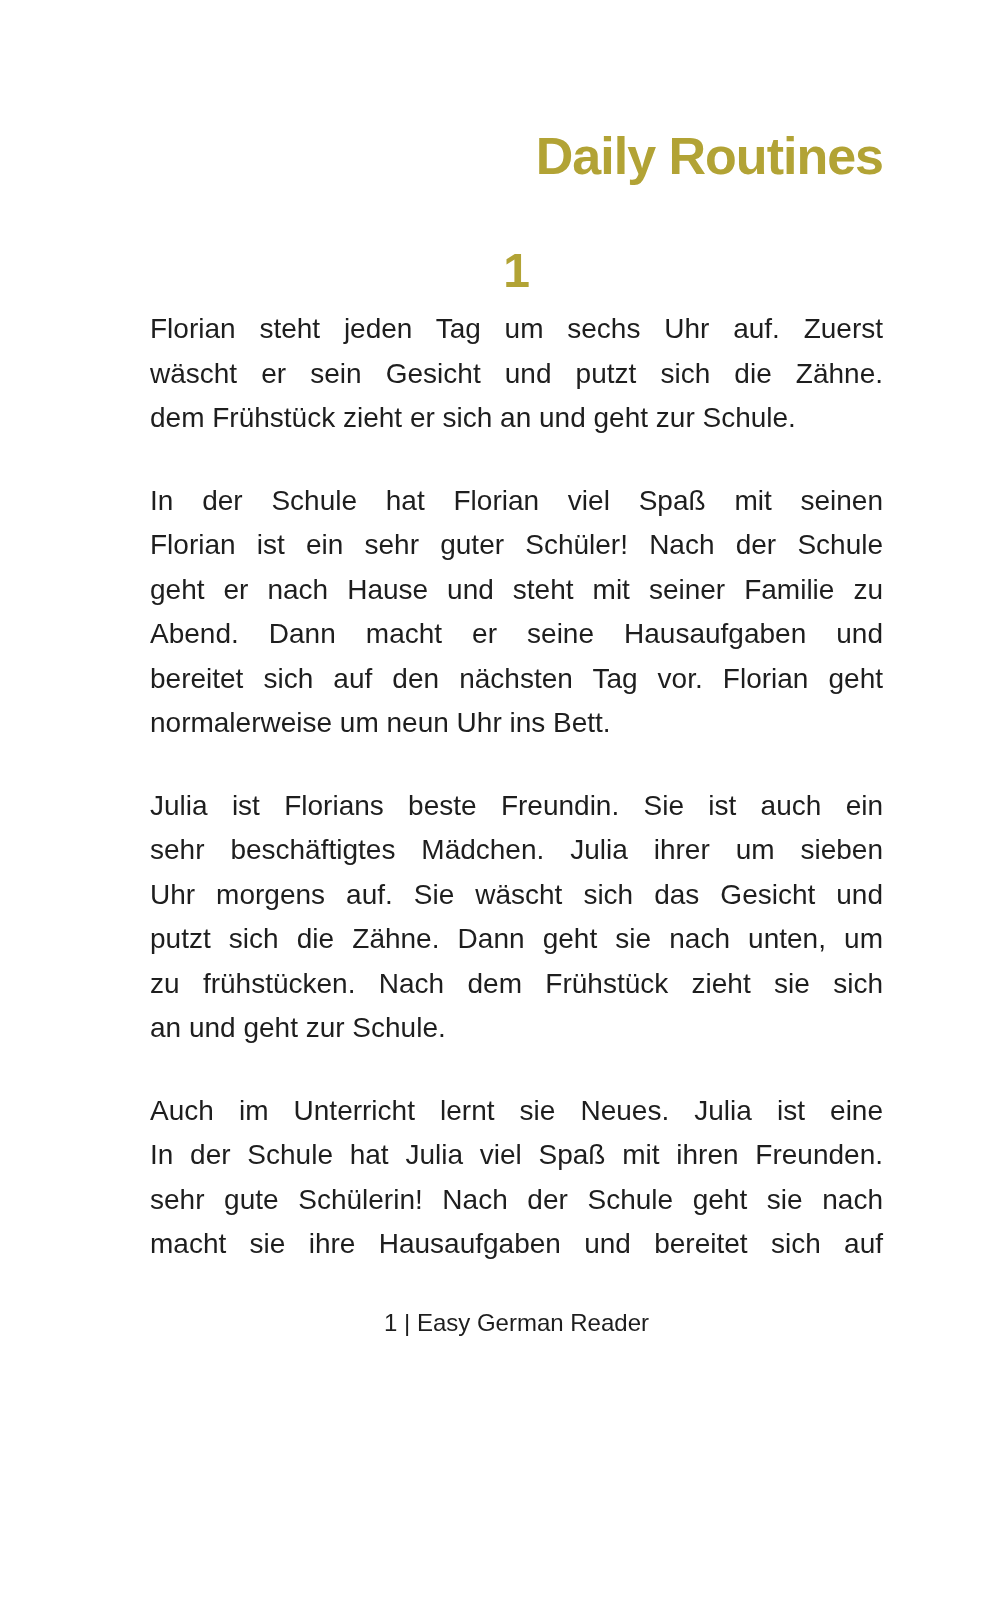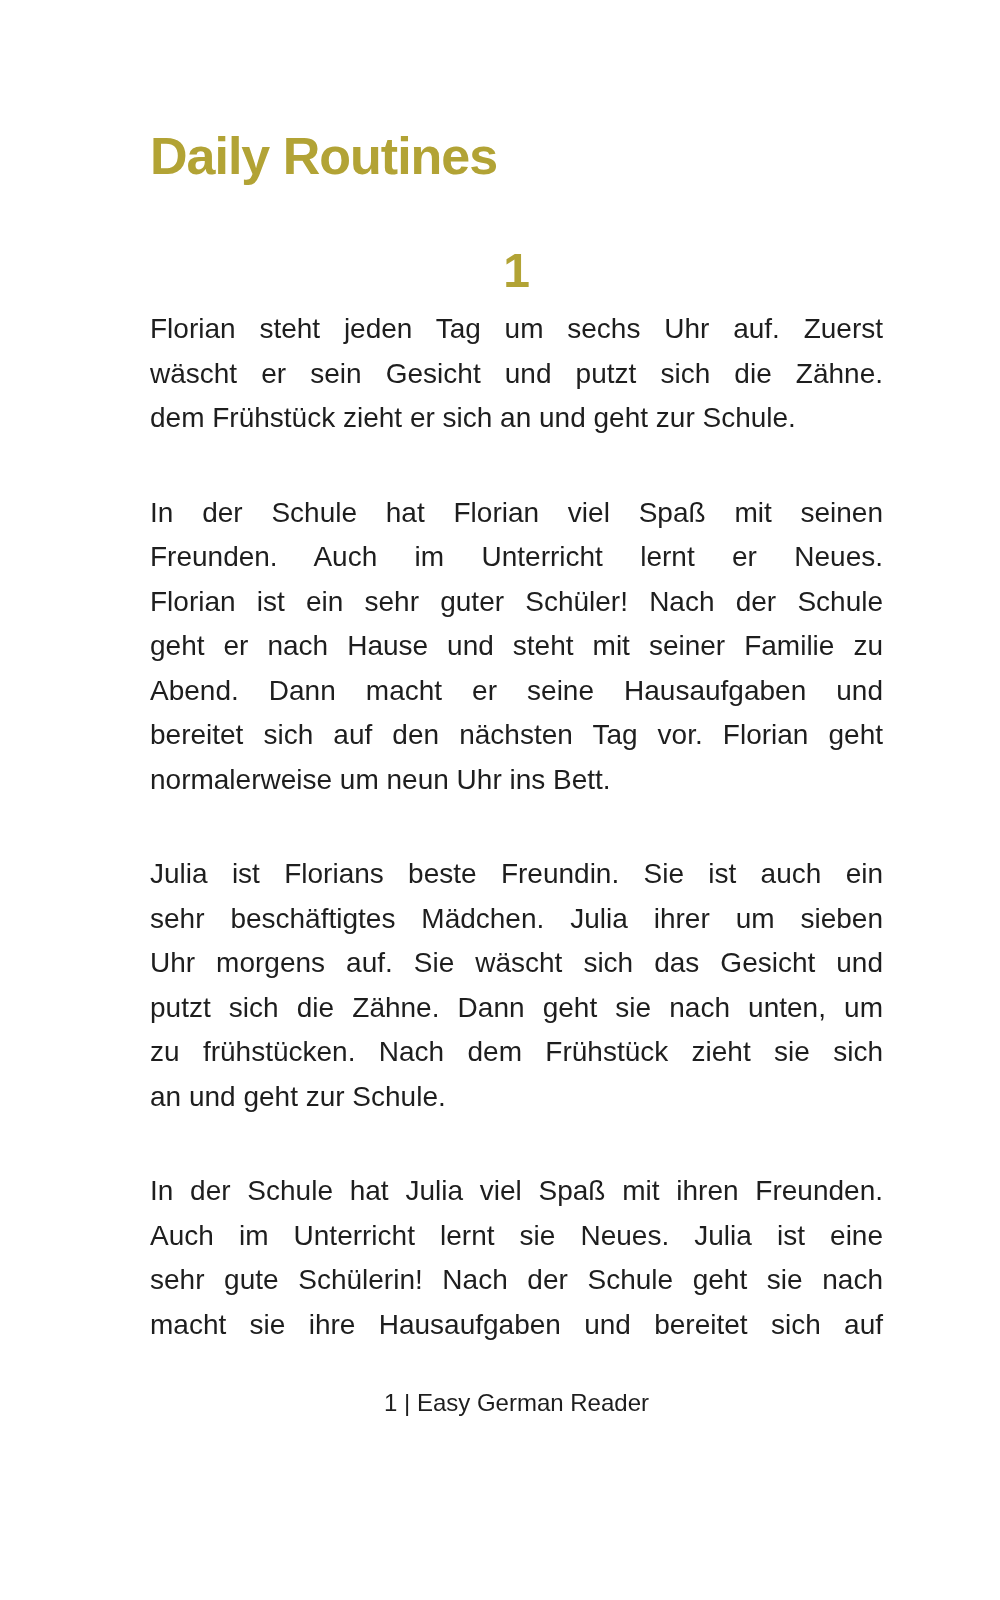--- a/index.html
+++ b/index.html
@@ -18,34 +18,34 @@
     width: 1000px;
     height: 1600px;
     padding: 127px 117px 0 150px;
     background: #ffffff;
   }
   .title {
     font-size: 52px;
     line-height: 58px;
     font-weight: bold;
     letter-spacing: -1px;
-    text-align: left;
+    text-align: right;
     color: var(--accent);
   }
   .chapter-num {
     margin-top: 58px;
     font-size: 48px;
     line-height: 56px;
     font-weight: bold;
     text-align: center;
     color: var(--accent);
   }
   .story { color: var(--text); }
   .para {
-    margin-top: 50px;
+    margin-top: 38px;
     font-size: 28px;
     line-height: 44.5px;
   }
   .para:first-child { margin-top: 8px; }
   .line {
     text-align: justify;
     text-align-last: justify;
     text-justify: inter-word;
     white-space: nowrap; 
   }
@@ -68,37 +68,36 @@
   <div class="chapter-num">1</div>
 
   <div class="story">
       <div class="para">
         <div class="line">Florian steht jeden Tag um sechs Uhr auf. Zuerst</div>
         <div class="line">wäscht er sein Gesicht und putzt sich die Zähne.</div>
         <div class="line flush-left">dem Frühstück zieht er sich an und geht zur Schule.</div>
       </div>
       <div class="para">
         <div class="line">In der Schule hat Florian viel Spaß mit seinen</div>
-        <div class="line">Freunden. Auch im Unterricht lernt er Neues.</div>
         <div class="line">Florian ist ein sehr guter Schüler! Nach der Schule</div>
         <div class="line">geht er nach Hause und steht mit seiner Familie zu</div>
         <div class="line">Abend. Dann macht er seine Hausaufgaben und</div>
         <div class="line">bereitet sich auf den nächsten Tag vor. Florian geht</div>
         <div class="line flush-left">normalerweise um neun Uhr ins Bett.</div>
       </div>
       <div class="para">
         <div class="line">Julia ist Florians beste Freundin. Sie ist auch ein</div>
         <div class="line">sehr beschäftigtes Mädchen. Julia ihrer um sieben</div>
         <div class="line">Uhr morgens auf. Sie wäscht sich das Gesicht und</div>
         <div class="line">putzt sich die Zähne. Dann geht sie nach unten, um</div>
         <div class="line">zu frühstücken. Nach dem Frühstück zieht sie sich</div>
         <div class="line flush-left">an und geht zur Schule.</div>
       </div>
       <div class="para">
+        <div class="line">Auch im Unterricht lernt sie Neues. Julia ist eine</div>
         <div class="line">In der Schule hat Julia viel Spaß mit ihren Freunden.</div>
-        <div class="line">Auch im Unterricht lernt sie Neues. Julia ist eine</div>
         <div class="line">sehr gute Schülerin! Nach der Schule geht sie nach</div>
         <div class="line">macht sie ihre Hausaufgaben und bereitet sich auf</div>
       </div>
     </div>
 
   <div class="footer">1 | Easy German Reader</div>
 </div>
 
 </body></html>

